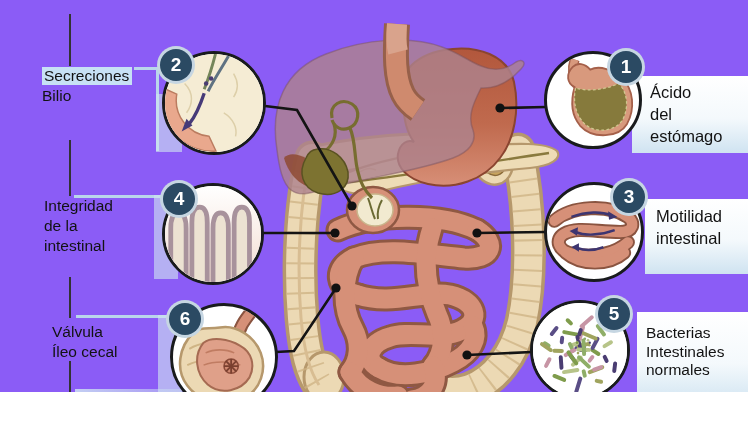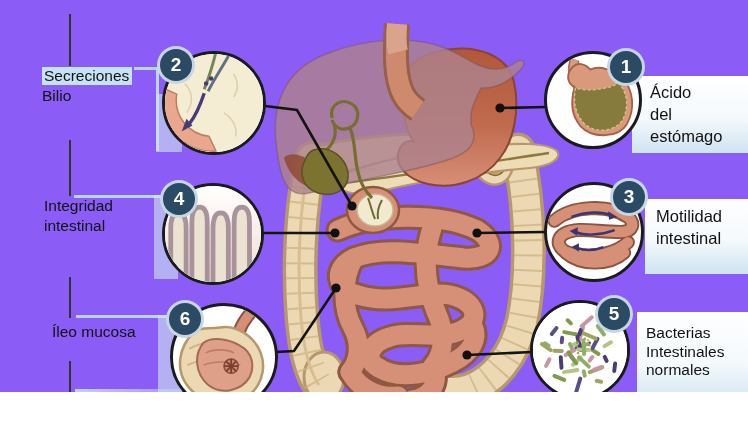--- a/index.html
+++ b/index.html
@@ -44,24 +44,26 @@
   <div class="conn" style="left:76px;top:315px;width:94px;height:3px"></div>
   <div class="band" style="left:158px;top:315px;width:24px;height:98px"></div>
   <div class="band-fade" style="left:75px;top:389px;width:118px;height:14px"></div>
 
   <div class="label-left" style="left:42px;top:66px">
     <span class="ln"><span class="hl">Secreciones</span></span>
     <span class="ln">Bilio</span>
   </div>
   <div class="label-left" style="left:44px;top:196px">
     <span class="ln">Integridad</span>
+    <span class="ln">de la</span>
     <span class="ln">intestinal</span>
   </div>
   <div class="label-left" style="left:52px;top:322px">
-    <span class="ln">Íleo mucosa</span>
+    <span class="ln">Válvula</span>
+    <span class="ln">Íleo cecal</span>
   </div>
 
   <div class="panel p-big" style="left:632px;top:76px;width:116px;height:72px;padding:5px 0 0 18px">
     <span class="ln">Ácido</span>
     <span class="ln">del</span>
     <span class="ln">estómago</span>
   </div>
   <div class="panel p-big" style="left:645px;top:199px;width:103px;height:69px;padding:6px 0 0 11px">
     <span class="ln">Motilidad</span>
     <span class="ln">intestinal</span>

